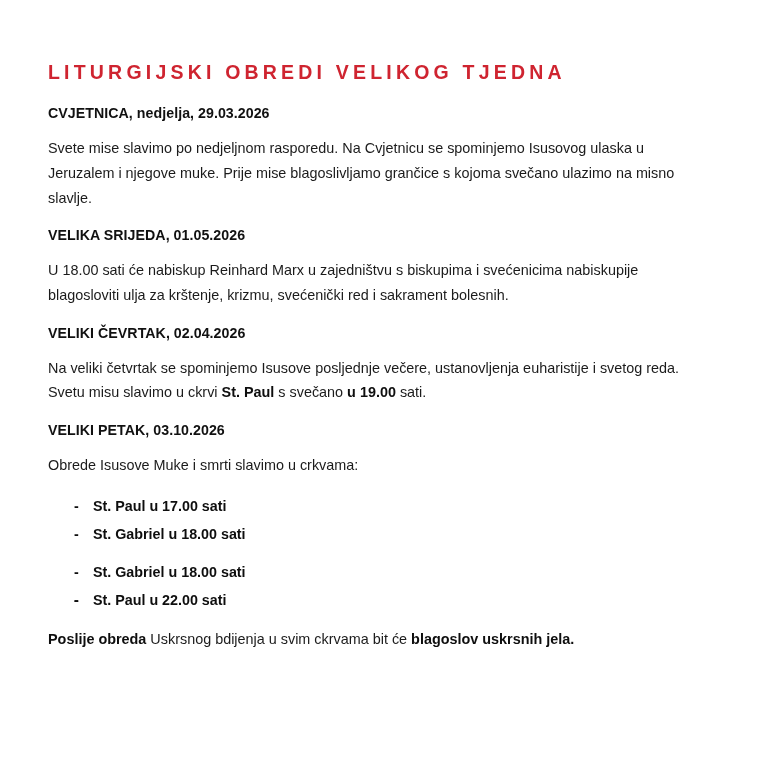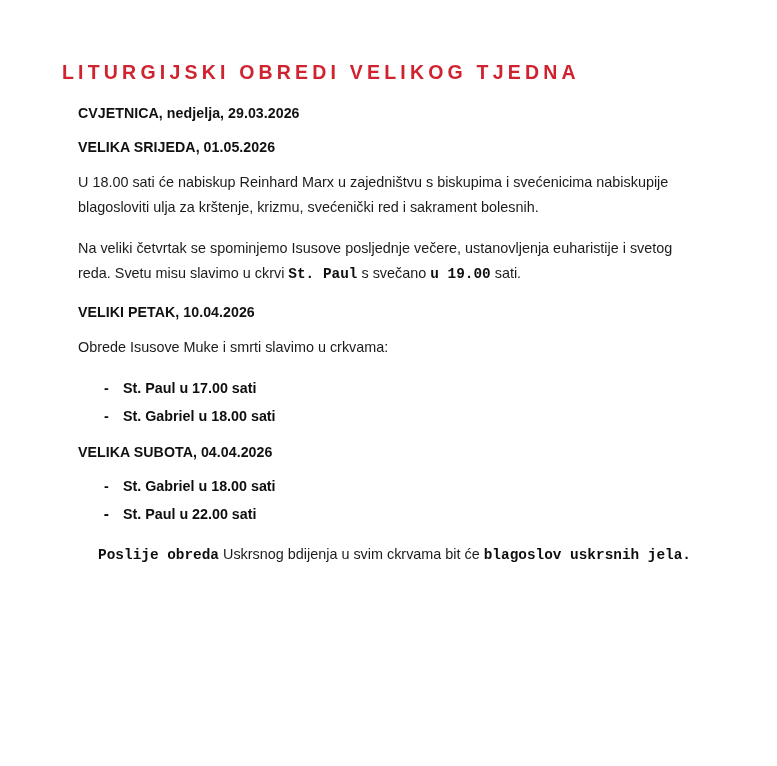--- a/index.html
+++ b/index.html
@@ -16,54 +16,54 @@
     color: #1a1a1a;
     -webkit-font-smoothing: antialiased;
   }
 
   .page {
     position: relative;
     width: 777px;
     height: 766px;
     background: #ffffff;
     box-sizing: border-box;
-    padding: 62px 86px 0 62px;
+    padding: 62px 86px 0 48px;
   }
 
   .doc-title {
     margin: 0 0 22px 0;
     font-size: 19.5px;
     font-weight: bold;
     letter-spacing: 4.2px;
     line-height: 1.1;
     white-space: nowrap;
   }
 
-  .section { margin: 16px; }
+  .section { margin: 0; }
 
   .section-heading {
     margin: 0 0 13px 0;
     font-size: 14.2px;
     font-weight: bold;
     line-height: 1.25;
     letter-spacing: 0.05px;
     color: #111111;
   }
 
   .section-body {
     margin: 0 0 17px 0;
     font-size: 14.4px;
     font-weight: normal;
     line-height: 1.72;
     color: #1b1b1b;
     max-width: 632px;
   }
 
   .section-body b,
-  .closing b { font-weight: bold; color: #0e0e0e; font-family: Liberation Mono, monospace; }
+  .closing b { font-weight: bold; color: #0e0e0e; }
 
   .item-list {
     list-style: none;
     margin: 0 0 15px 0;
     padding: 0;
   }
 
   .item-list li {
     position: relative;
     margin: 0 0 5px 0;
@@ -81,51 +81,51 @@
     font-weight: bold;
     color: #0e0e0e;
   }
 
   .closing {
     margin: 0 0 16px 0;
     font-size: 14.4px;
     line-height: 1.7;
     color: #1b1b1b;
     max-width: 640px;
-    text-align: right;
   }
 </style>
 </head>
 <body>
 
 <div class="page" style="background: rgb(255, 255, 255);">
 
   <h1 class="doc-title" style="color: rgb(207, 36, 48);">LITURGIJSKI OBREDI VELIKOG TJEDNA</h1>
 
   <div id="sections-container">
       <section class="section">
         <h2 class="section-heading">CVJETNICA, nedjelja, 29.03.2026</h2>
+        <p class="section-body"><span>Svete mise slavimo po nedjeljnom rasporedu. Na Cvjetnicu se spominjemo Isusovog ulaska u Jeruzalem i njegove muke. Prije mise blagoslivljamo grančice s kojoma svečano ulazimo na misno slavlje.</span></p>
       </section>
       <section class="section">
         <h2 class="section-heading">VELIKA SRIJEDA, 01.05.2026</h2>
         <p class="section-body"><span>U 18.00 sati će nabiskup Reinhard Marx u zajedništvu s biskupima i svećenicima nabiskupije blagosloviti ulja za krštenje, krizmu, svećenički red i sakrament bolesnih.</span></p>
       </section>
       <section class="section">
+        <h2 class="section-heading">VELIKI ČEVRTAK, 02.04.2026</h2>
         <p class="section-body"><span>Na veliki četvrtak se spominjemo Isusove posljednje večere, ustanovljenja euharistije i svetog reda. Svetu misu slavimo u ckrvi </span><b>St. Paul</b><span> s svečano </span><b>u 19.00</b><span> sati.</span></p>
       </section>
       <section class="section">
-        <h2 class="section-heading">VELIKI PETAK, 10.04.2026</h2>
+        <h2 class="section-heading">VELIKI PETAK, 03.10.2026</h2>
         <p class="section-body"><span>Obrede Isusove Muke i smrti slavimo u crkvama:</span></p>
         <ul class="item-list">
           <li><span class="dash">-</span><span>St. Paul u 17.00 sati</span></li>
           <li><span class="dash">-</span><span>St. Gabriel u 18.00 sati</span></li>
         </ul>
       </section>
       <section class="section">
-        <h2 class="section-heading">VELIKA SUBOTA, 04.04.2026</h2>
         <ul class="item-list">
           <li><span class="dash">-</span><span>St. Gabriel u 18.00 sati</span></li>
           <li><span class="dash">-</span></li>
           <li><span class="dash">-</span><span>St. Paul u 22.00 sati</span></li>
         </ul>
       </section>
     </div>
 
   <div id="closing-container">
       <p class="closing"><b>Poslije obreda</b><span> Uskrsnog bdijenja u svim ckrvama bit će </span><b>blagoslov uskrsnih jela.</b></p>

